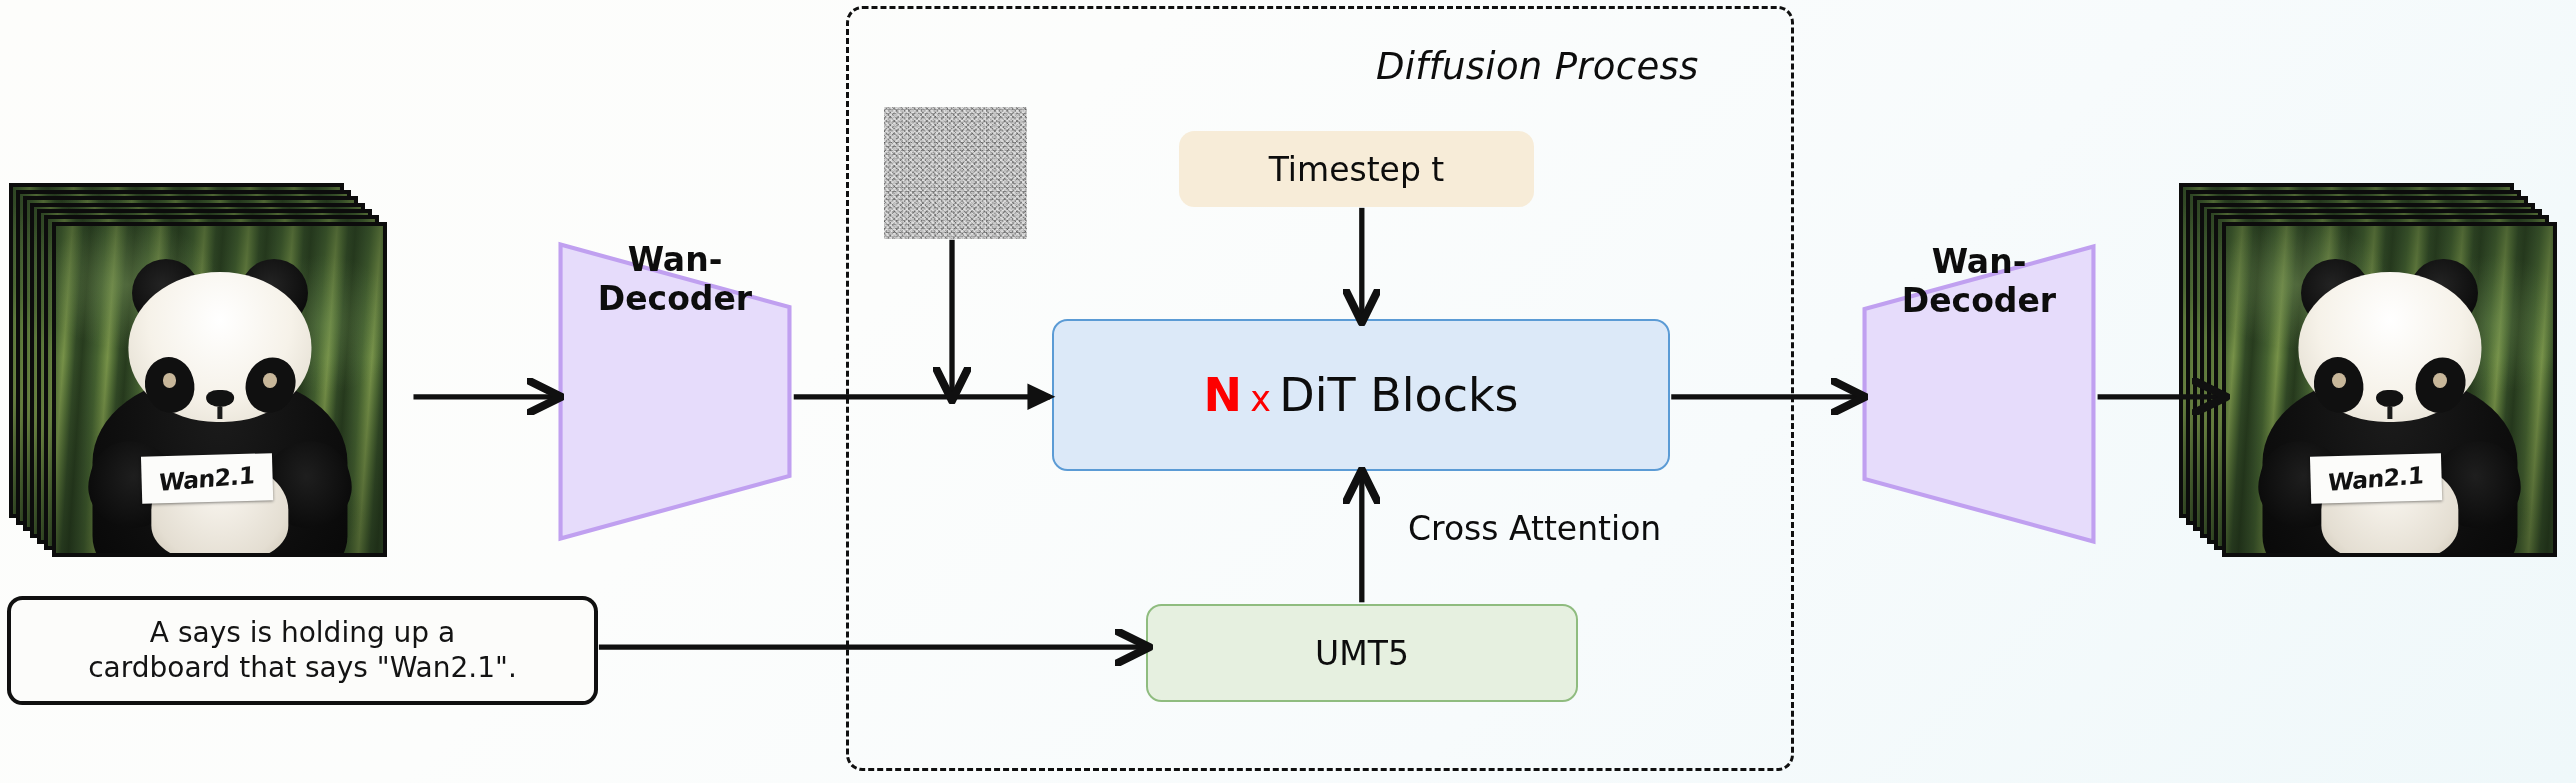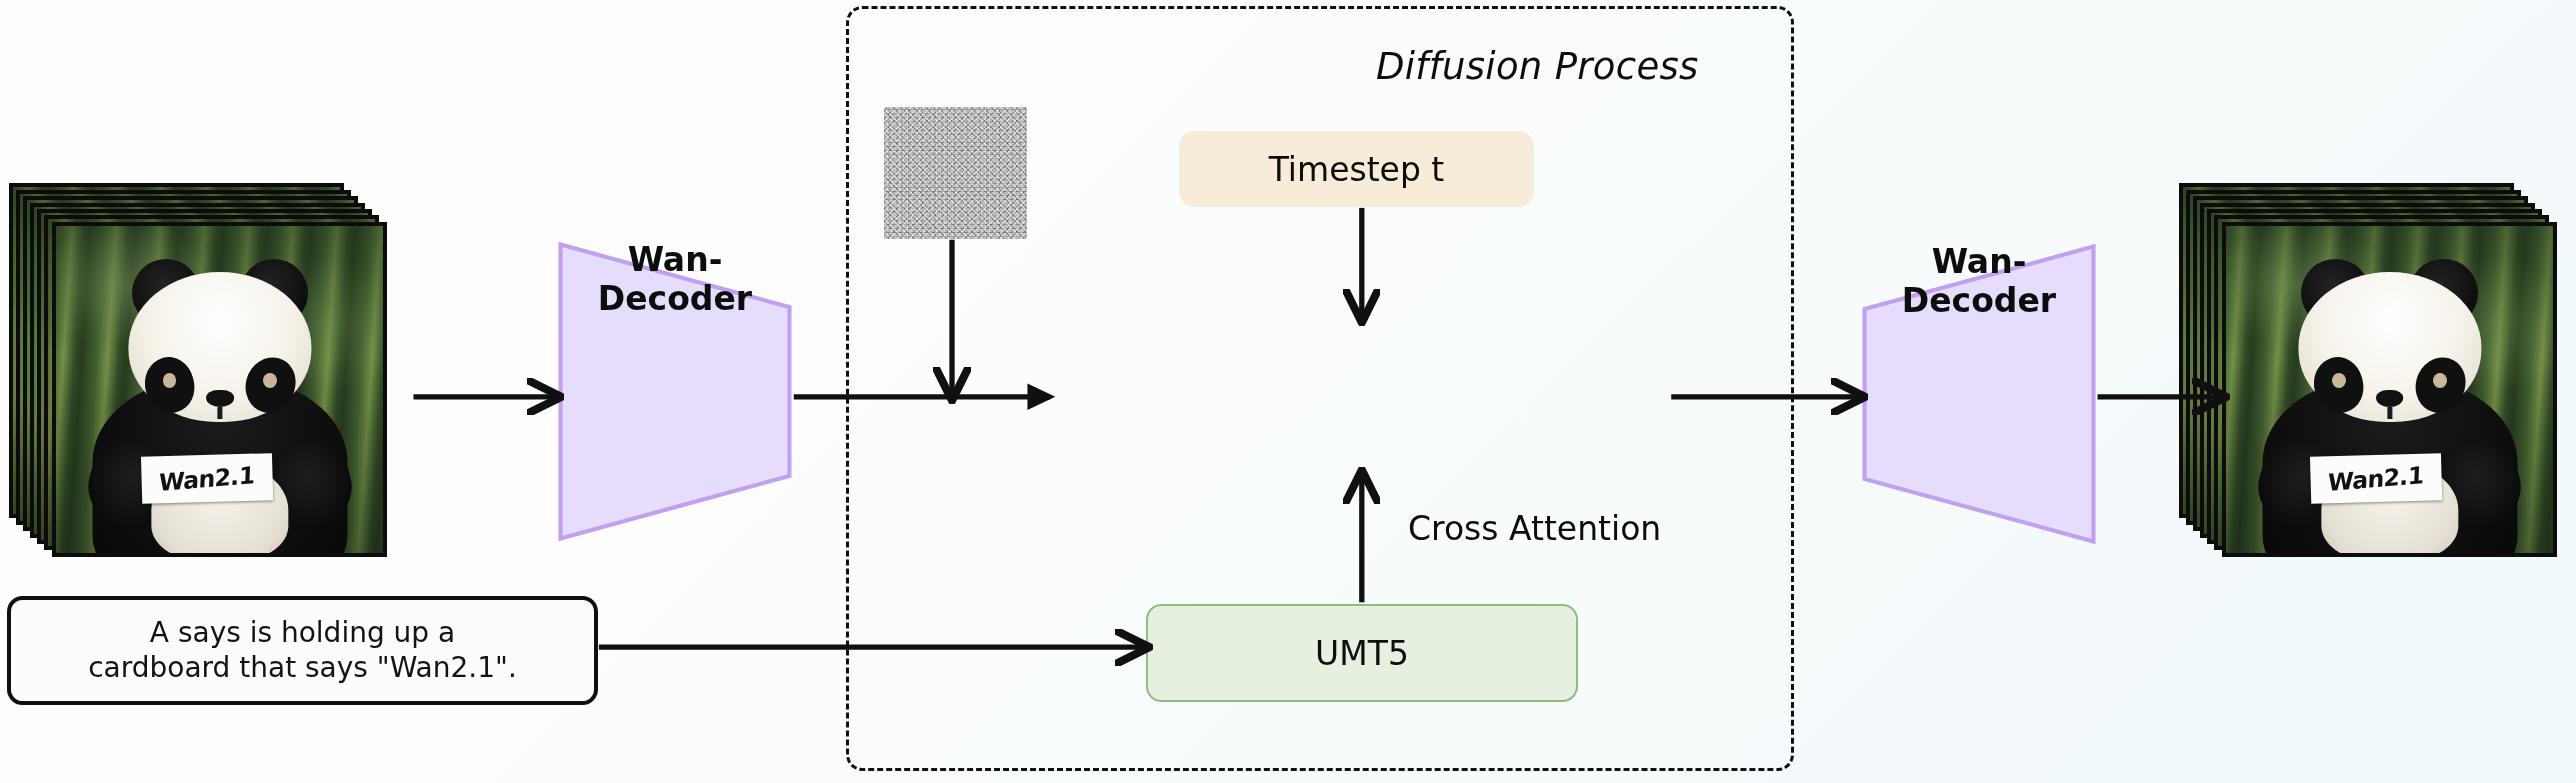--- a/index.html
+++ b/index.html
@@ -360,20 +360,23 @@
       <span>Decoder</span>
     </div>
   </div>
 
   <div id="noise-patch"></div>
 
   <div class="rbox" id="timestep-box">
     <span class="blabel">Timestep t</span>
   </div>
 
+  <div class="rbox" id="dit-box">
+    <span class="blabel"><span class="nmul">N</span><span class="xmul" style="margin:0 8.3px 0 8.3px;">x</span><span>DiT Blocks</span></span>
+  </div>
 
   <div class="rbox" id="umt5-box">
     <span class="blabel">UMT5</span>
   </div>
 
   <div class="edge-label" style="left:1380px; top:509px;">Cross Attention</div>
 
   <div class="trap" id="decoder-trap" style="left:1861px; top:243px; width:236px; height:302px;">
     <svg viewBox="0 0 400 512" preserveAspectRatio="none">
       <polygon points="6,112 394,6 394,506 6,400" fill="#e6dcfb" stroke="#c0a0f0" stroke-width="7"></polygon>

